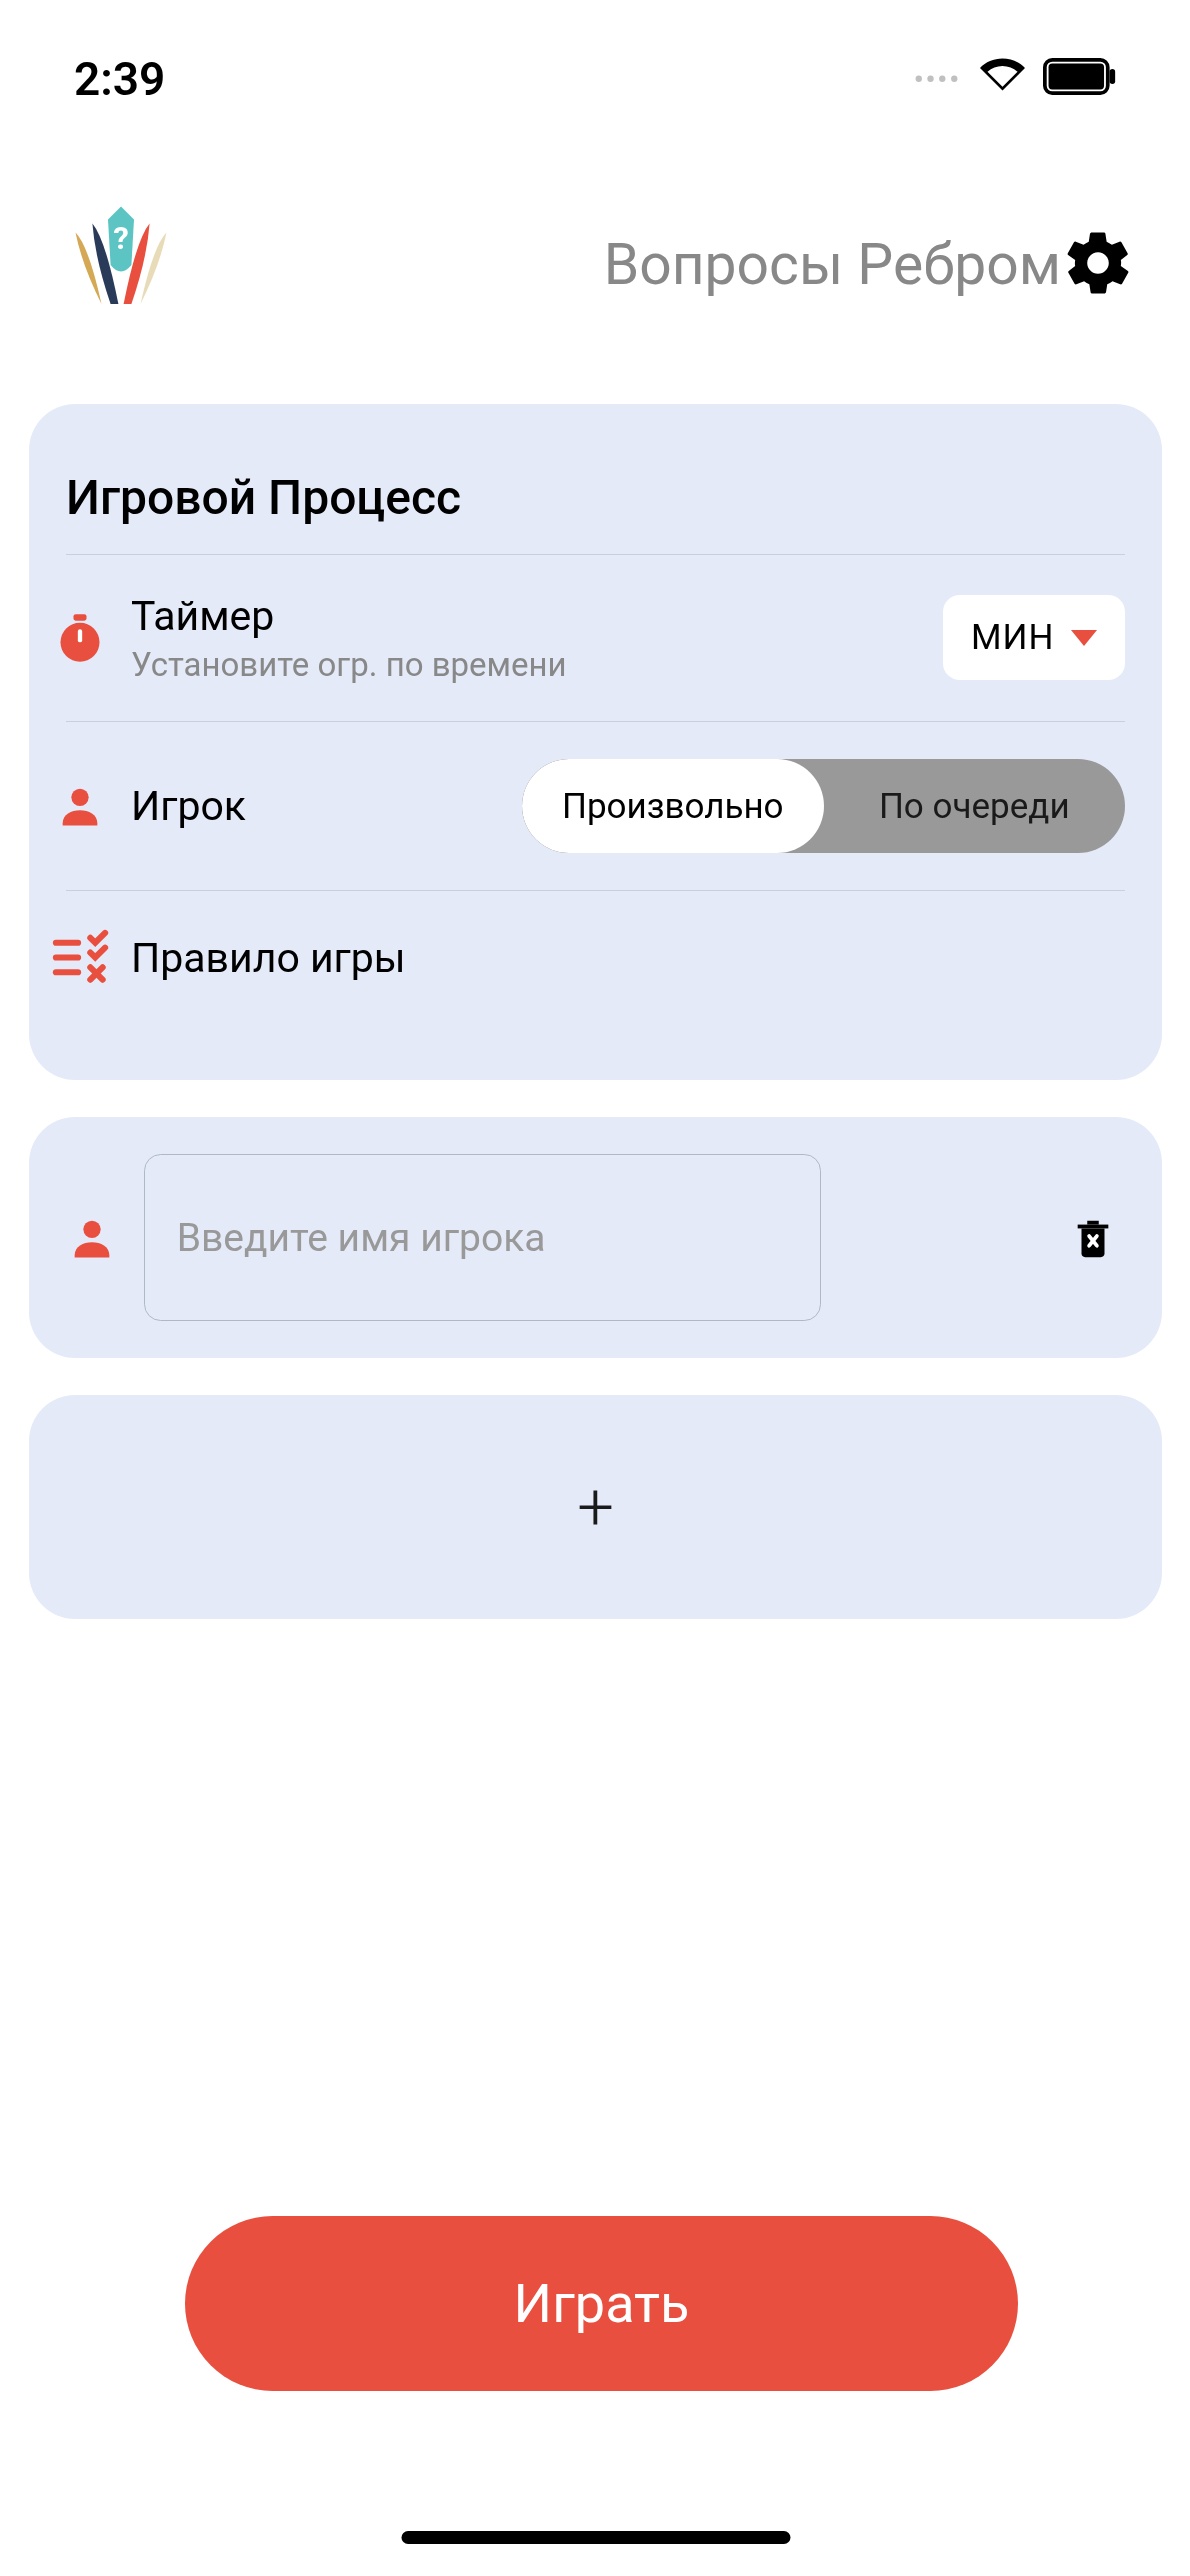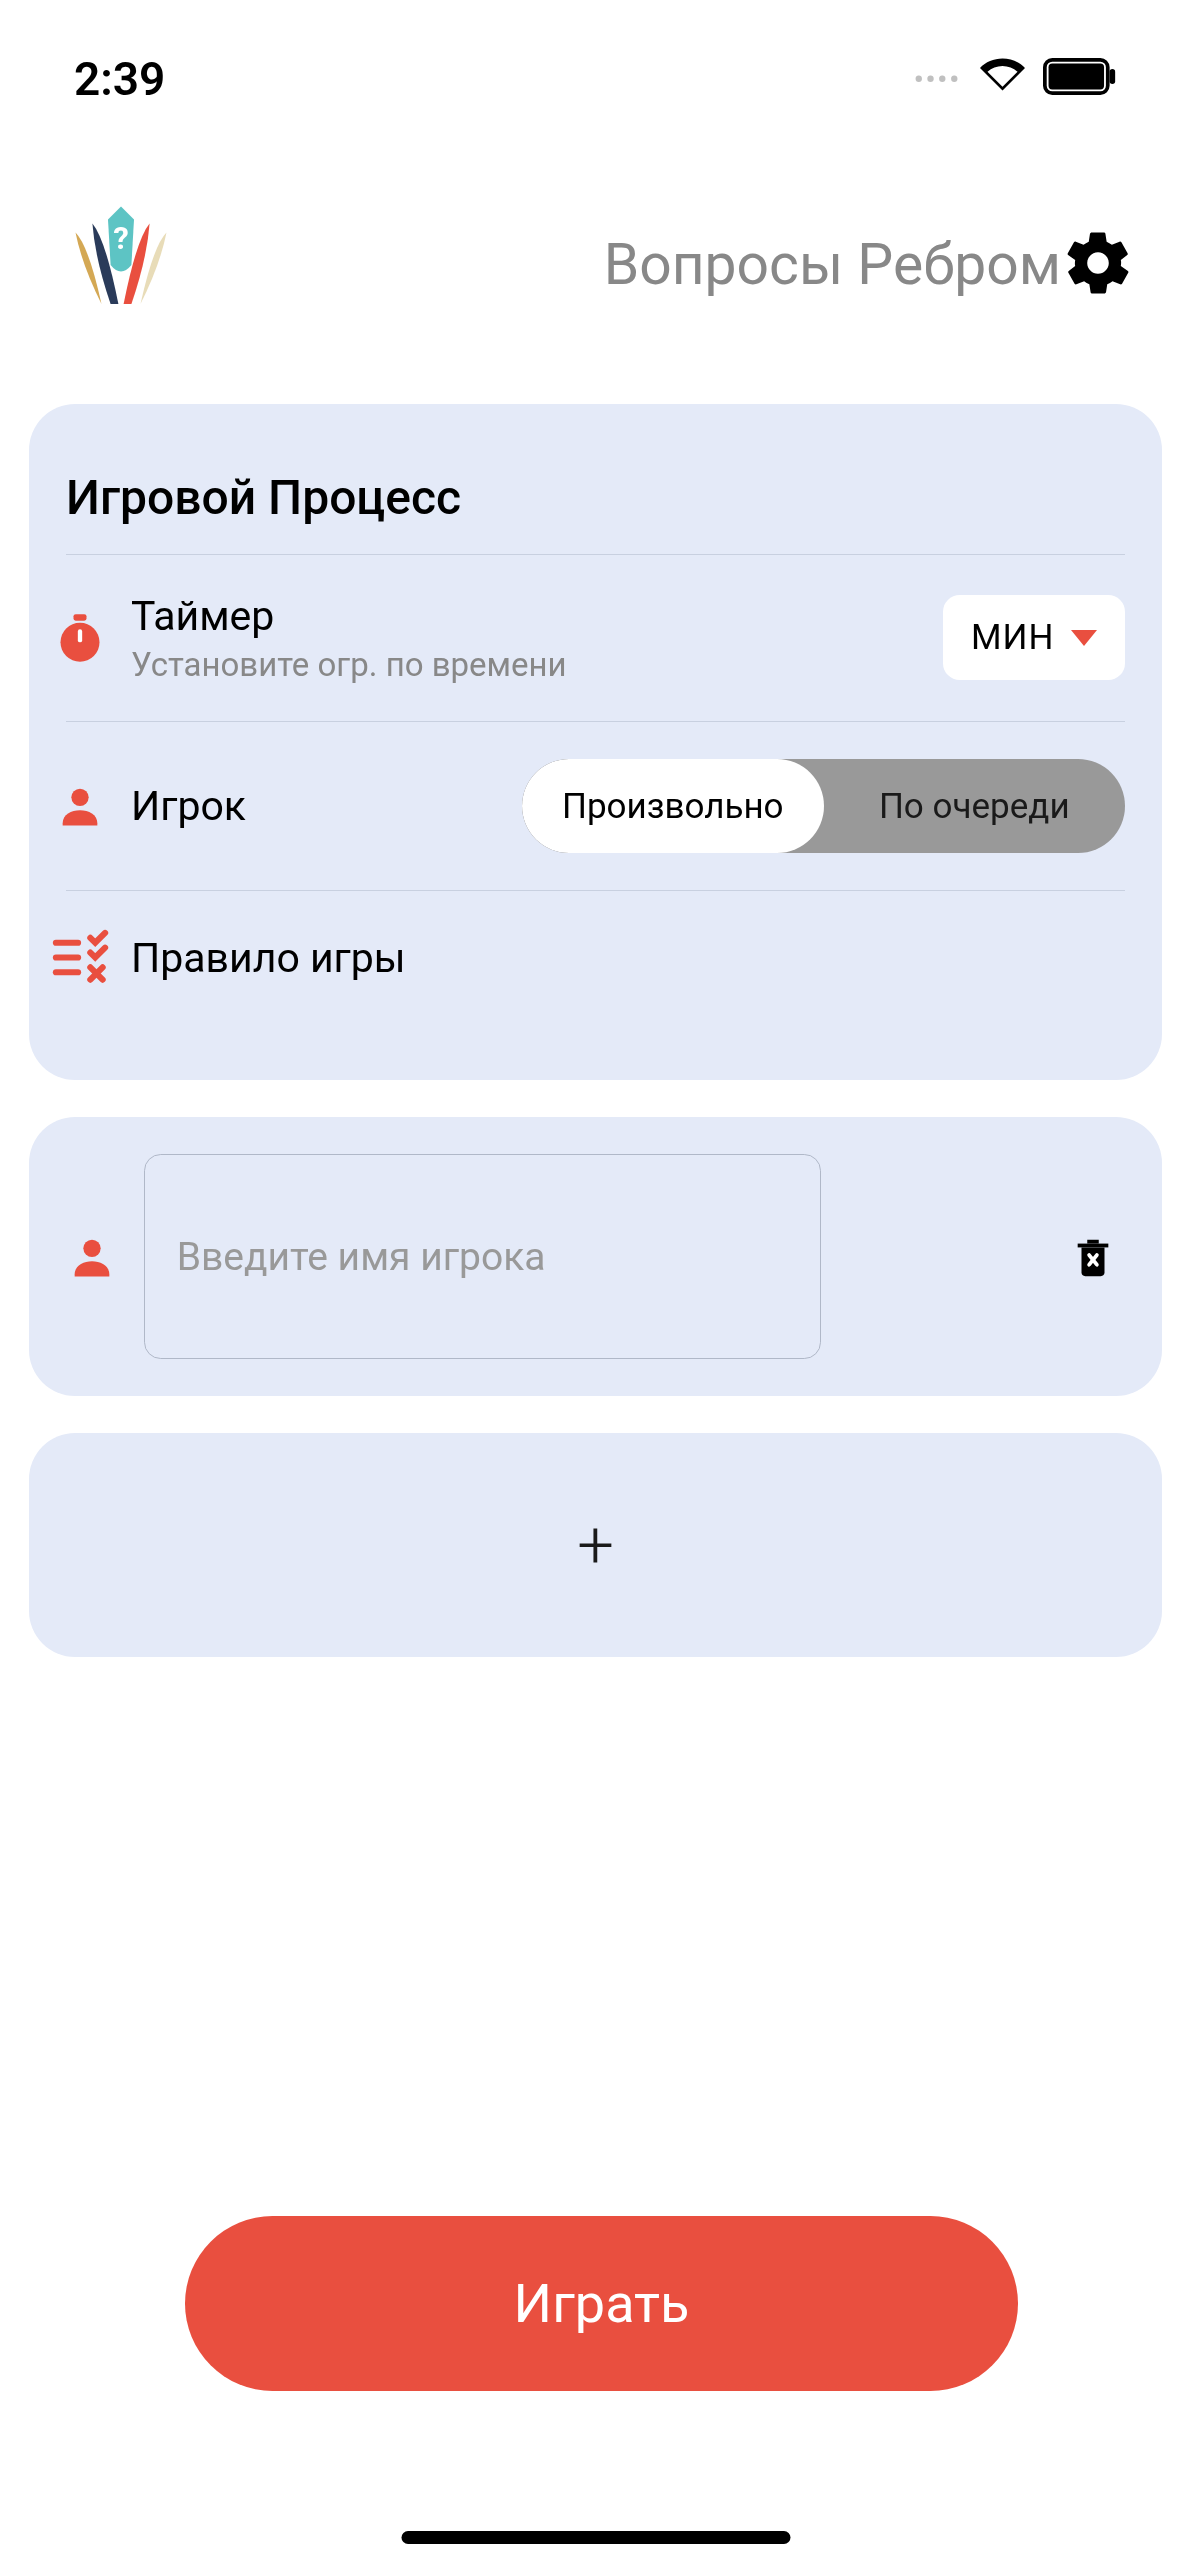--- a/index.html
+++ b/index.html
@@ -169,21 +169,21 @@
       gap: 26px;
     }
     .player-icon {
       color: #e94f3f;
       display: flex;
       align-items: center;
       margin-left: -9.3px;
     }
     .player-input {
       flex: 1;
-      height: 205px;
+      height: 167px;
       border: 1.9px solid #b0b8c8;
       border-radius: 16.7px;
       background: transparent;
       padding: 0 32px;
       font-size: 39px;
       color: #333;
       max-width: 677px;
     }
     .player-input::placeholder {
       color: #999;

